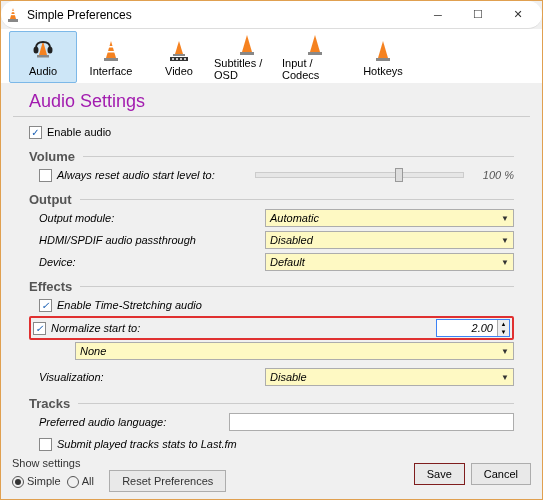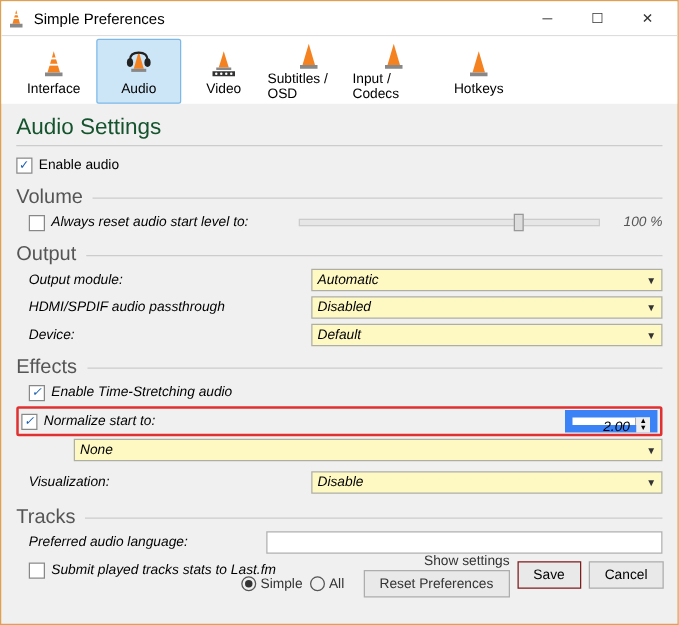--- a/index.html
+++ b/index.html
@@ -1,47 +1,47 @@
 <!DOCTYPE html>
 <html><head>
 <meta charset="utf-8">
 <style>
 * { box-sizing: border-box; font-family: 'Segoe UI', Tahoma, sans-serif; }
 body { margin: 0; background: #f0f0f0; width: 543px; height: 500px; overflow: hidden; font-size: 11px; color: #000; border: 1px solid #e0a050; }
-.titlebar { height: 28px; background: #fff; display: flex; align-items: center; padding: 0 4px; border-bottom: 1px solid #ddd; }
+.titlebar { height: 28px; background: #fff; display: flex; align-items: center; padding: 0 4px; border-bottom: 1px solid #ddd; border-radius: 14px; }
 .titlebar .icon { width: 16px; height: 16px; margin-right: 6px; }
 .titlebar .title { flex: 1; font-size: 12px; }
 .titlebar .btns { display: flex; }
 .titlebar .wb { width: 40px; height: 24px; display: flex; align-items: center; justify-content: center; color: #333; }
 .toolbar { height: 54px; background: #fff; display: flex; padding: 2px 8px 0 8px; gap: 0; }
 .toolbar .tab { width: 68px; display: flex; flex-direction: column; align-items: center; justify-content: center; font-size: 11px; padding: 2px 0; border: 1px solid transparent; }
 .toolbar .tab.selected { background: #cde6f7; border: 1px solid #7cb8e8; border-radius: 2px; }
 .toolbar .tab .ticon { width: 28px; height: 28px; display:flex; align-items:center; justify-content:center; }
-.heading { padding: 8px 12px 2px 12px; font-size: 18px; color: #14532d; }
+.heading { padding: 8px 12px 2px 28px; font-size: 18px; color: #a21caf; }
 .hr { height: 1px; background: #ccc; margin: 2px 12px 4px 12px; }
-.content { padding: 0 12px; }
+.content { padding: 0 28px; }
 .row { display: flex; align-items: center; height: 22px; }
 .cb { width: 13px; height: 13px; border: 1px solid #888; background: #fff; display: inline-flex; align-items: center; justify-content: center; margin-right: 5px; font-size: 10px; color: #1a5fb4; }
 .cb.checked::after { content: "✓"; }
-.section-hdr { color: #555; font-size: 16px; margin-top: 6px; display:flex; align-items:center; gap:8px; }
+.section-hdr { color: #555; font-size: 13px; margin-top: 6px; display:flex; align-items:center; gap:8px;font-weight:bold; }
 .section-hdr .line { flex:1; height:1px; background:#ccc; }
 .indent { padding-left: 10px; font-style: italic; }
 .label { width: 190px; }
 .combo { flex: 1; height: 18px; background: #fef9c3; border: 1px solid #adadad; display: flex; align-items: center; padding: 0 4px; font-size: 11px; justify-content: space-between; margin-left: 36px; }
 .combo .arr { font-size: 8px; color: #333; }
 .slider { flex: 1; height: 6px; background: #e6e6e6; border: 1px solid #ccc; position: relative; margin: 0 8px; }
 .slider .thumb { position: absolute; top: -5px; width: 8px; height: 14px; background: #ddd; border: 1px solid #999; right: 60px; }
 .pct { width: 42px; text-align: right; color: #555; }
 .highlight-row { border: 2px solid #e03030; border-radius: 2px; padding: 1px 2px; height: 24px; }
-.spinner { width: 74px; height: 18px; display: flex; border: 6px solid #3b82f6; background: #fff; }
+.spinner { width: 74px; height: 18px; display: flex; border: 1px solid #3b82f6; background: #fff; }
 .spinner .val { flex: 1; text-align: right; padding: 0 4px; line-height: 16px; }
 .spinner .arrows { width: 12px; display: flex; flex-direction: column; border-left: 1px solid #aaa; }
 .spinner .arrows div { flex:1; font-size:6px; display:flex; align-items:center; justify-content:center; background:#eee; }
 .textinput { flex:1; height:18px; border:1px solid #adadad; background:#fff; }
-.footer { position: absolute; bottom: 22px; left: 0; right: 0; padding: 0 12px; display: flex; align-items: center; text-align: right; }
+.footer { position: absolute; bottom: 8px; left: 0; right: 0; padding: 0 12px; display: flex; align-items: center; }
 .footer .left { flex: 1; }
 .footer .btn { height: 22px; padding: 0 12px; border: 1px solid #adadad; background: #e9e9e9; margin-left: 6px; display:flex; align-items:center; font-size:11px; }
 .footer .btn.primary { border: 1px solid #7f1d1d; }
 .radio { width:12px; height:12px; border:1px solid #555; border-radius:50%; display:inline-flex; align-items:center; justify-content:center; margin-right:3px; vertical-align:middle; }
 .radio.sel::after { content:""; width:6px; height:6px; background:#333; border-radius:50%; }
 .showset { font-size:11px; color:#333; line-height:14px; }
 svg { display:block; }
 </style>
 </head>
 <body>
@@ -57,42 +57,42 @@
   </span>
   <span class="title">Simple Preferences</span>
   <div class="btns">
     <div class="wb">─</div>
     <div class="wb">☐</div>
     <div class="wb">✕</div>
   </div>
 </div>
 
 <div class="toolbar">
-  <div class="tab">
-    <span class="ticon">
-        <svg width="24" height="24" viewBox="0 0 24 24">
-          <polygon points="12,2 17,19 7,19" fill="#f58220"></polygon>
-          <rect x="8" y="7" width="8" height="1.5" fill="#fff"></rect>
-          <rect x="7" y="12" width="10" height="1.5" fill="#fff"></rect>
-          <rect x="5" y="19" width="14" height="3" fill="#888"></rect>
-        </svg>
-      </span>
-    <span>Interface</span>
-  </div>
   <div class="tab selected">
     <span class="ticon">
         <svg width="26" height="26" viewBox="0 0 26 26">
           <polygon points="13,3 17,17 9,17" fill="#f58220"></polygon>
           <rect x="7" y="17" width="12" height="2.5" fill="#888"></rect>
           <path d="M6 10 Q6 4 13 4 Q20 4 20 10" stroke="#222" stroke-width="1.8" fill="none"></path>
           <ellipse cx="6" cy="12" rx="2.5" ry="3.5" fill="#222"></ellipse>
           <ellipse cx="20" cy="12" rx="2.5" ry="3.5" fill="#222"></ellipse>
         </svg>
       </span>
     <span>Audio</span>
+  </div>
+  <div class="tab">
+    <span class="ticon">
+        <svg width="24" height="24" viewBox="0 0 24 24">
+          <polygon points="12,2 17,19 7,19" fill="#f58220"></polygon>
+          <rect x="8" y="7" width="8" height="1.5" fill="#fff"></rect>
+          <rect x="7" y="12" width="10" height="1.5" fill="#fff"></rect>
+          <rect x="5" y="19" width="14" height="3" fill="#888"></rect>
+        </svg>
+      </span>
+    <span>Interface</span>
   </div>
   <div class="tab">
     <span class="ticon">
         <svg width="24" height="24" viewBox="0 0 24 24">
           <polygon points="12,2 16,15 8,15" fill="#f58220"></polygon>
           <rect x="6" y="15" width="12" height="2" fill="#888"></rect>
           <rect x="3" y="18" width="18" height="4" fill="#333"></rect>
           <circle cx="6" cy="20" r="1" fill="#fff"></circle>
           <circle cx="10" cy="20" r="1" fill="#fff"></circle>
           <circle cx="14" cy="20" r="1" fill="#fff"></circle>

